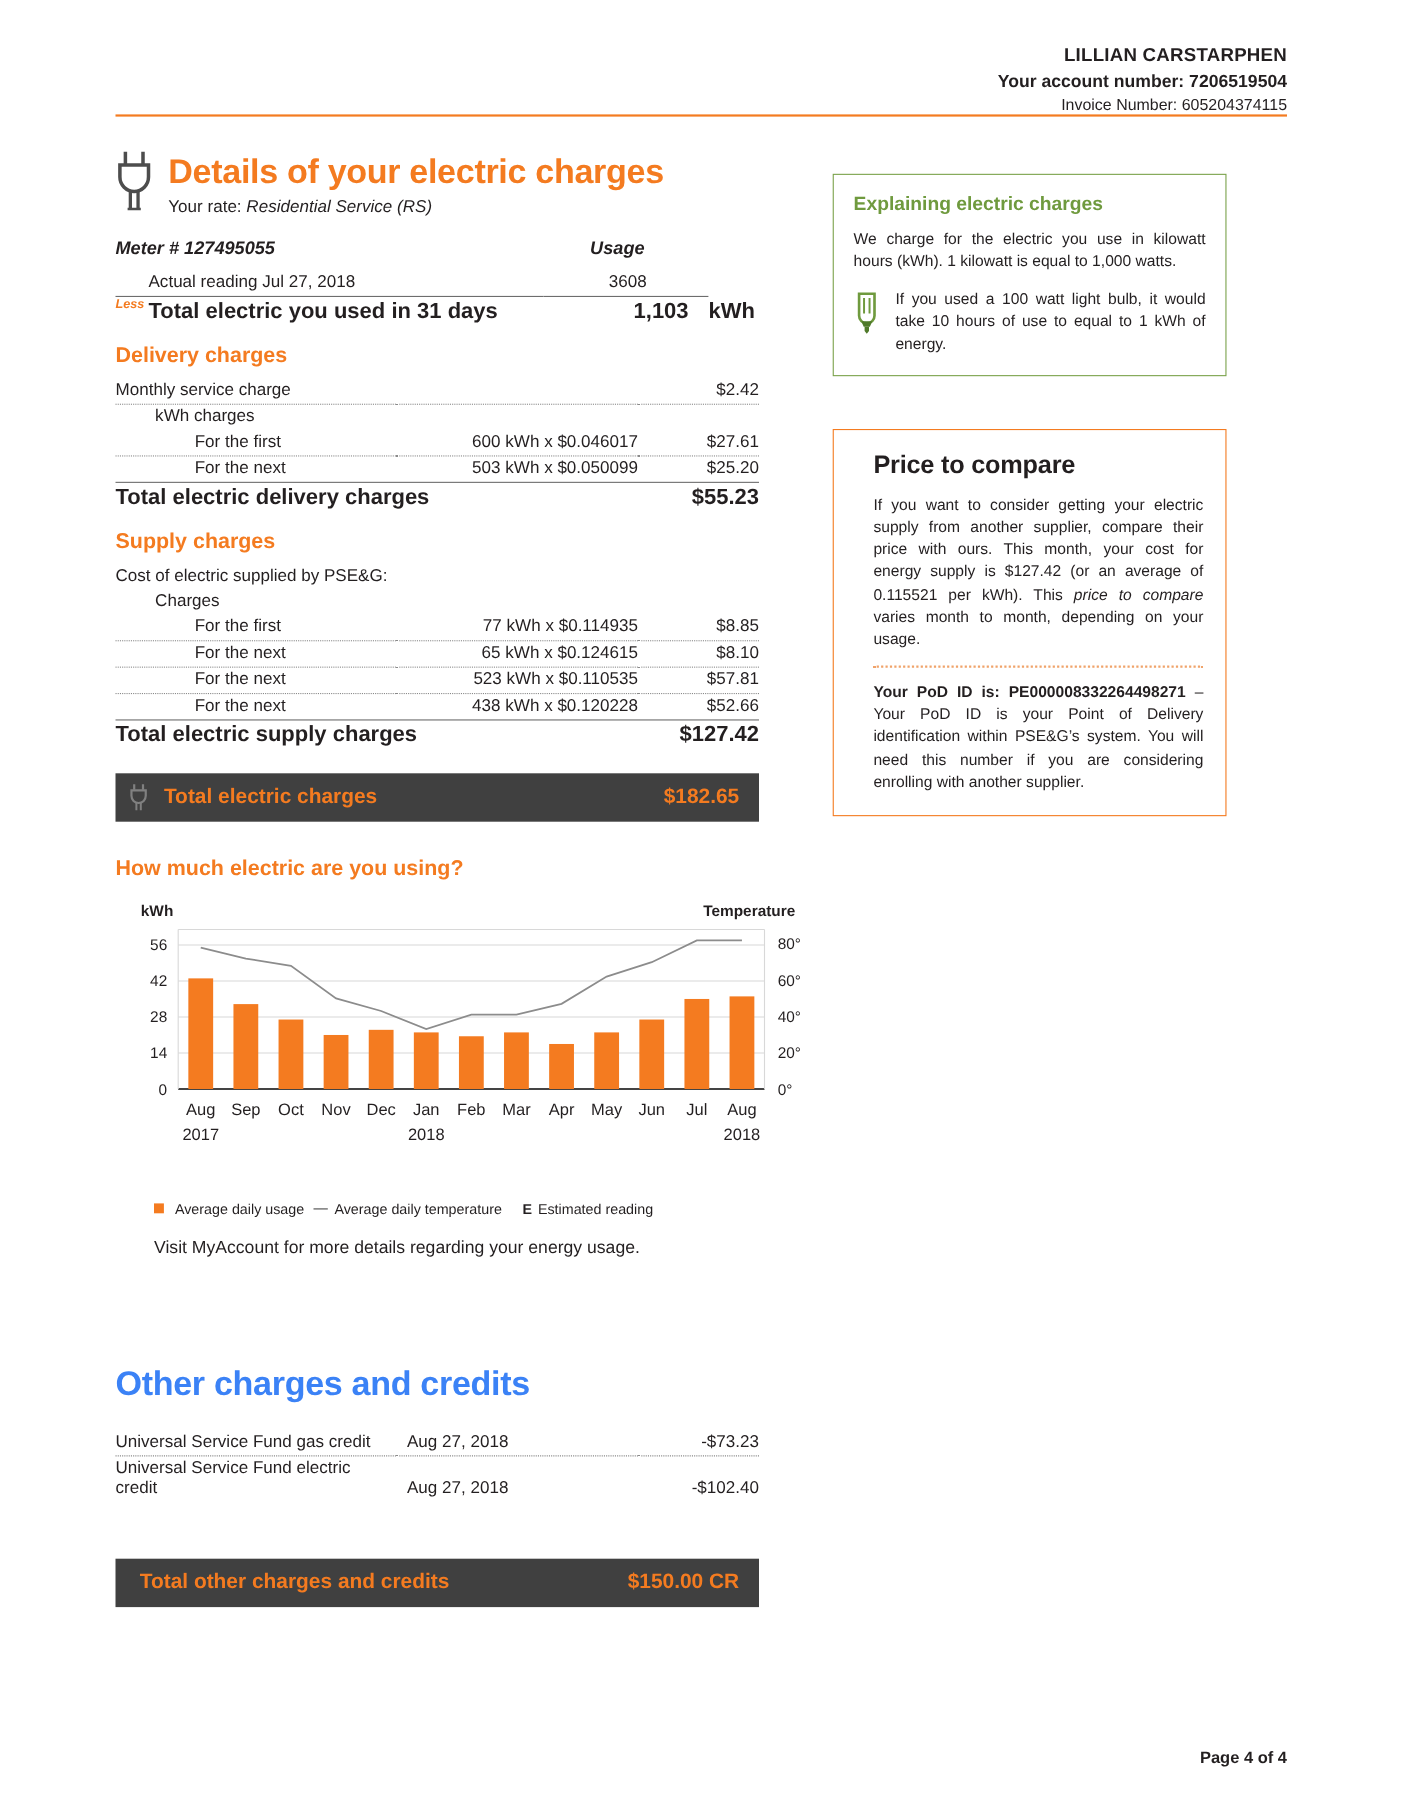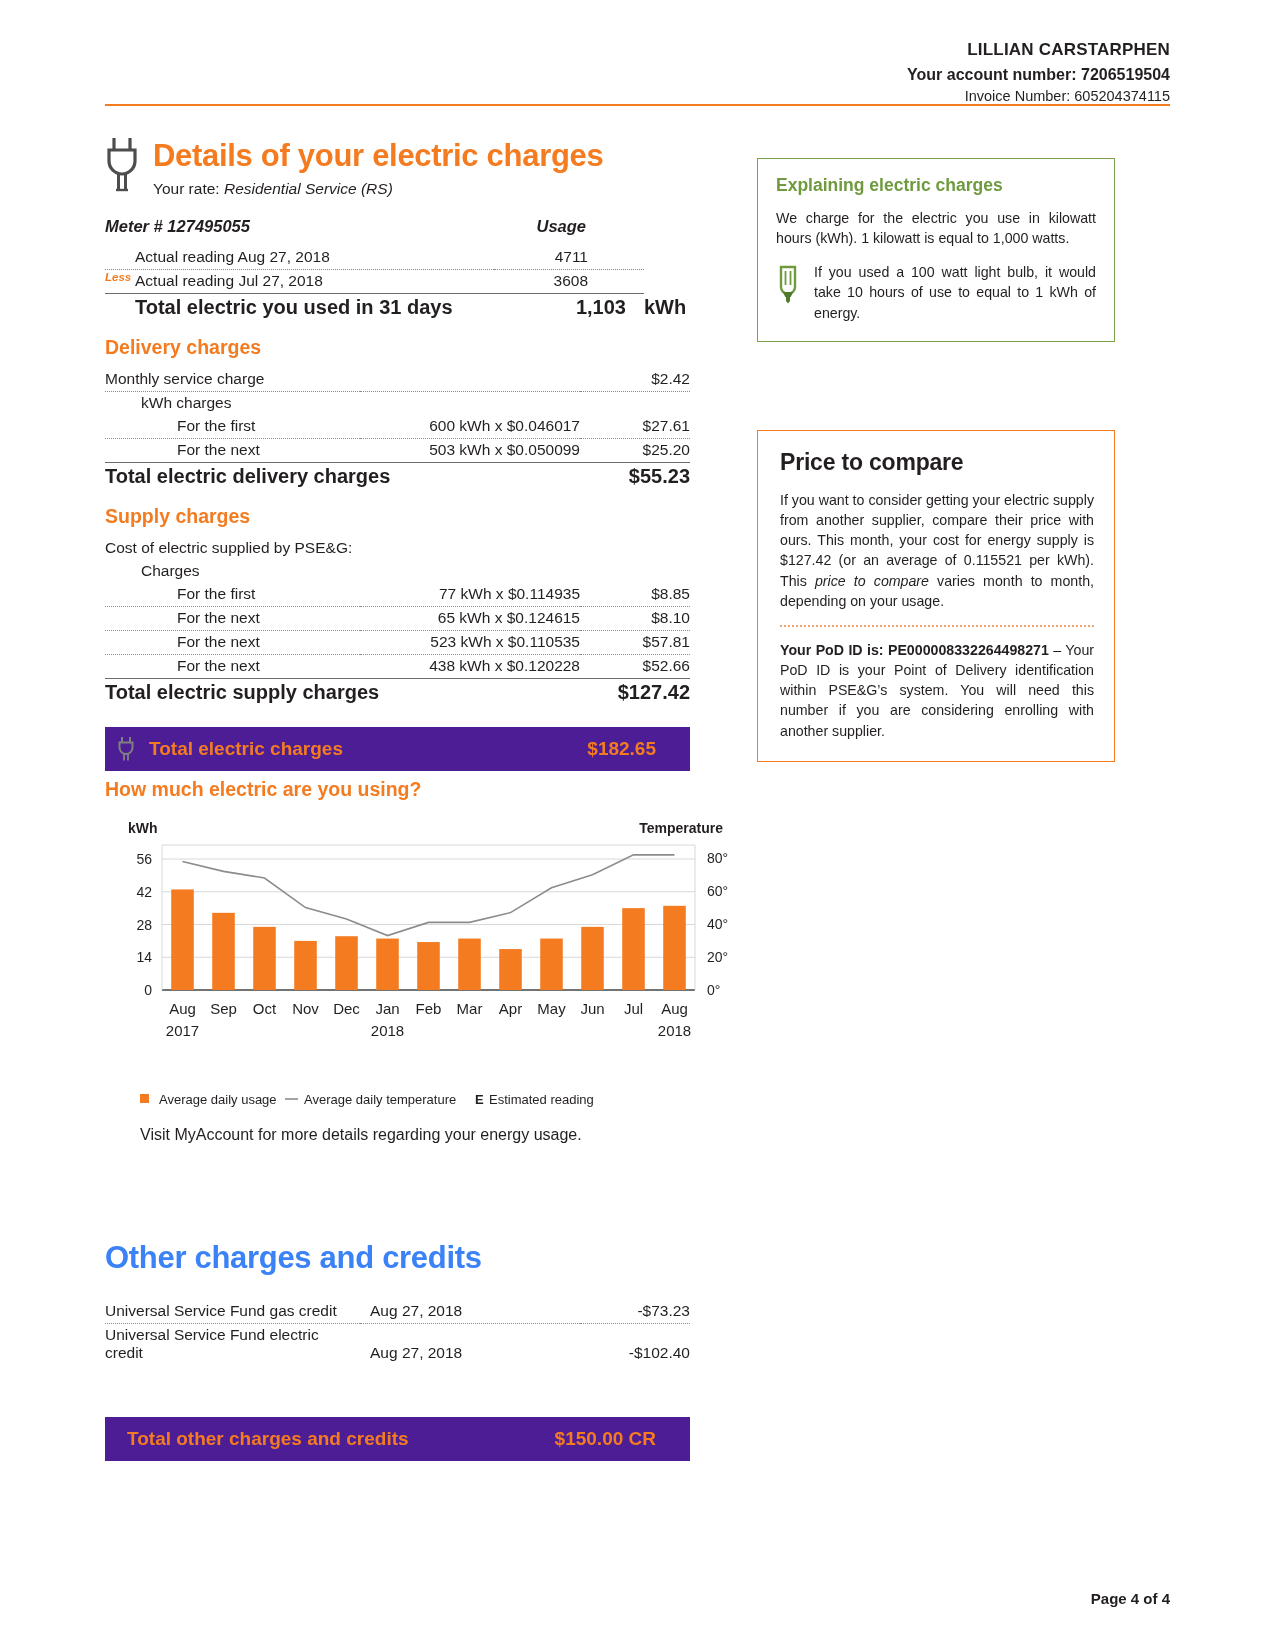--- a/index.html
+++ b/index.html
@@ -53,31 +53,31 @@
   .w-amt { width:110px; }
   .w-use { width:150px; }
   .pad-r { padding-right:56px !important; }
 
   .totline td { font-weight:bold; font-size:20px; padding-top:4px; }
 
   h2.sec { font-size:19.5px; font-weight:bold; color:#f47b20; margin:14px 0 9px 0; }
 
   
   .greybar {
-    margin-top:20px; background:#4c1d95; height:44px;
-    display:flex; align-items:center; padding:0 30px 0 12px;
+    margin-top:20px; background:#404040; height:44px;
+    display:flex; align-items:center; padding:0 14px 0 12px;
   }
   .greybar .gb-ico { width:18px; height:26px; flex:0 0 18px; margin-right:14px; }
   .greybar .gb-label { font-size:19px; font-weight:bold; color:#f47b20; flex:1; }
   .greybar .gb-amt { font-size:19px; font-weight:bold; color:#f47b20; text-align:right; padding-right:4px; }
 
   
   .rbox { position:absolute; left:757px; width:358px; background:#fff; }
   .rbox.green { top:158px; border:1.6px solid #7ba24b; padding:16px 18px 18px 18px; }
-  .rbox.orange { top:430px; border:1.6px solid #f47b20; padding:18px 20px 20px 22px; }
+  .rbox.orange { top:390px; border:1.6px solid #f47b20; padding:18px 20px 20px 36px; }
   .rbox h3.green { font-size:17.5px; color:#6f9a3e; font-weight:bold; margin:0 0 12px 0; }
   .rbox h3.orange-t { font-size:23px; color:#231f20; font-weight:bold; margin:0 0 14px 0; letter-spacing:-.2px; }
   .rbox p { font-size:14.2px; line-height:1.42; text-align:justify; margin:0; }
   .bulbrow { display:flex; gap:14px; margin-top:14px; align-items:flex-start; }
   .bulb-ico { width:24px; height:40px; flex:0 0 24px; margin-top:2px; }
   .dot-div { border-top:2px dotted #f0a36a; margin:14px 0 13px 0; }
   .pod b { font-weight:bold; }
   .italic { font-style:italic; }
 
   
@@ -122,24 +122,20 @@
 
     <div class="meterrow">
       <span>Meter # 127495055</span>
       <span class="usage">Usage</span>
     </div>
 
     <div class="readings">
       <span class="less-tag" style="top:25px;">Less</span>
       <table class="rd">
         <tbody>
-            <tr class="dotted-b">
-          <td class="lbl-ind3">Actual reading Aug 27, 2018</td>
-          <td class="num w-use pad-r">4711</td>
-        </tr>
         <tr class="solid-b">
           <td class="lbl-ind3">Actual reading Jul 27, 2018</td>
           <td class="num w-use pad-r">3608</td>
         </tr>
         <tr class="totline">
           <td class="lbl-ind3">Total electric you used in 31 days</td>
           <td class="num w-use" style="padding-right:18px;">1,103</td>
           <td style="width:46px;">kWh</td>
         </tr>
       </tbody>

